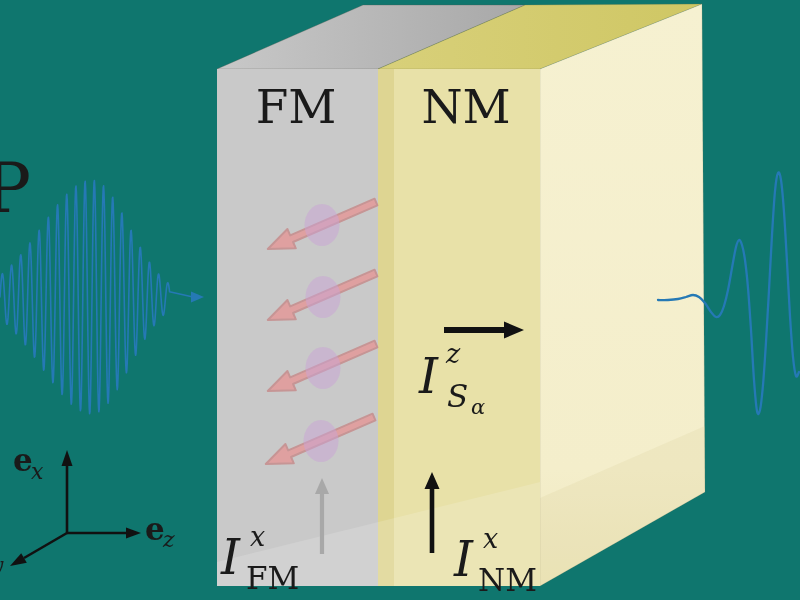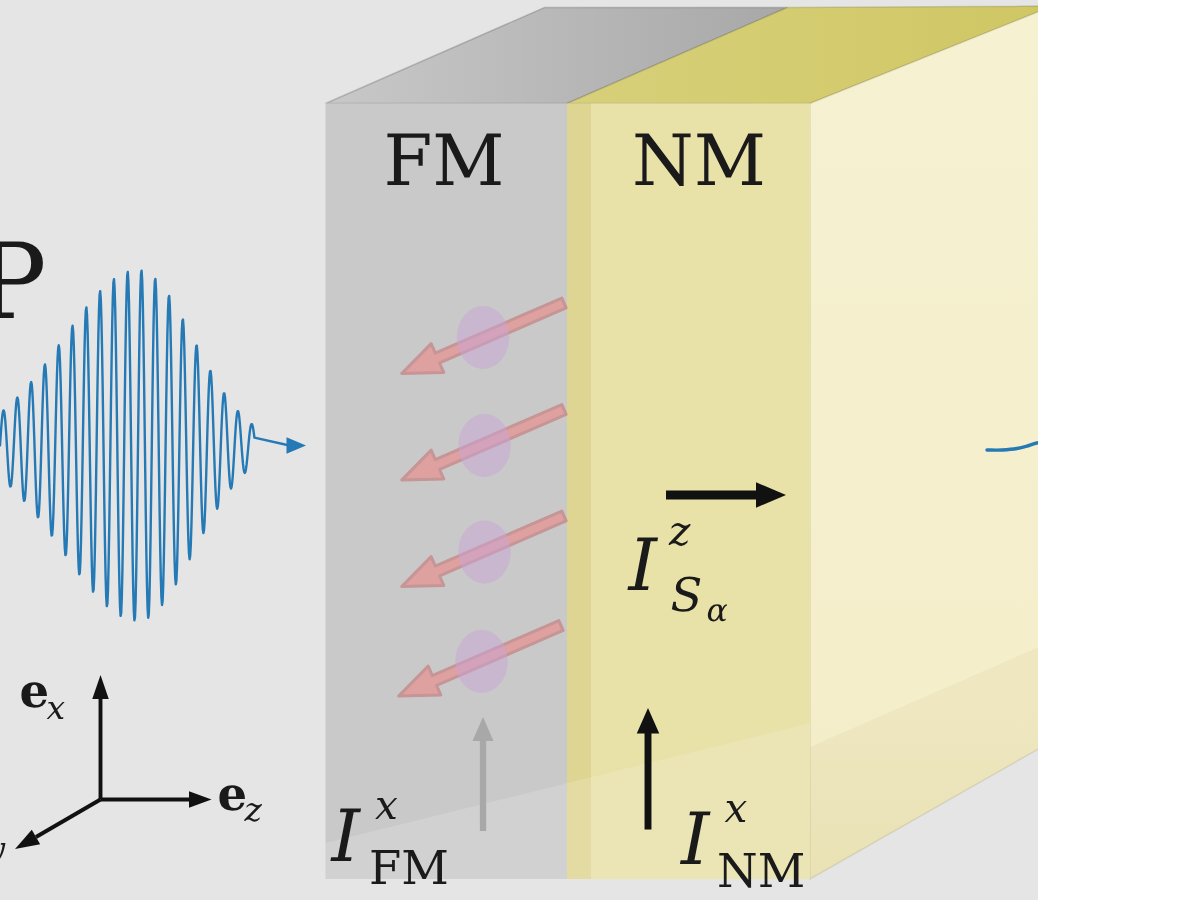--- a/index.html
+++ b/index.html
@@ -1,16 +1,16 @@
 <!DOCTYPE html>
 <html><head>
 <meta charset="utf-8">
 <style>
   html,body{margin:0;padding:0;background:#ffffff;}
-  .stage{width:692px;height:600px;position:relative;overflow:hidden;background:#e5e5e5;text-align:center;}
+  .stage{width:800px;height:600px;position:relative;overflow:hidden;background:#0f766e;text-align:center;}
   svg{display:block;}
   text{font-family:"DejaVu Serif","Liberation Serif",serif;fill:#1a1a1a;}
   .math{font-style:italic;}
   .roman{font-style:normal;}
   .boldvec{font-weight:bold;font-style:normal;}
   .lbl-big{font-size:47px;}
   .lbl-I{font-size:48px;}
   .lbl-sup{font-size:27px;}
   .lbl-sub{font-size:31px;}
   .lbl-subsub{font-size:21px;}

